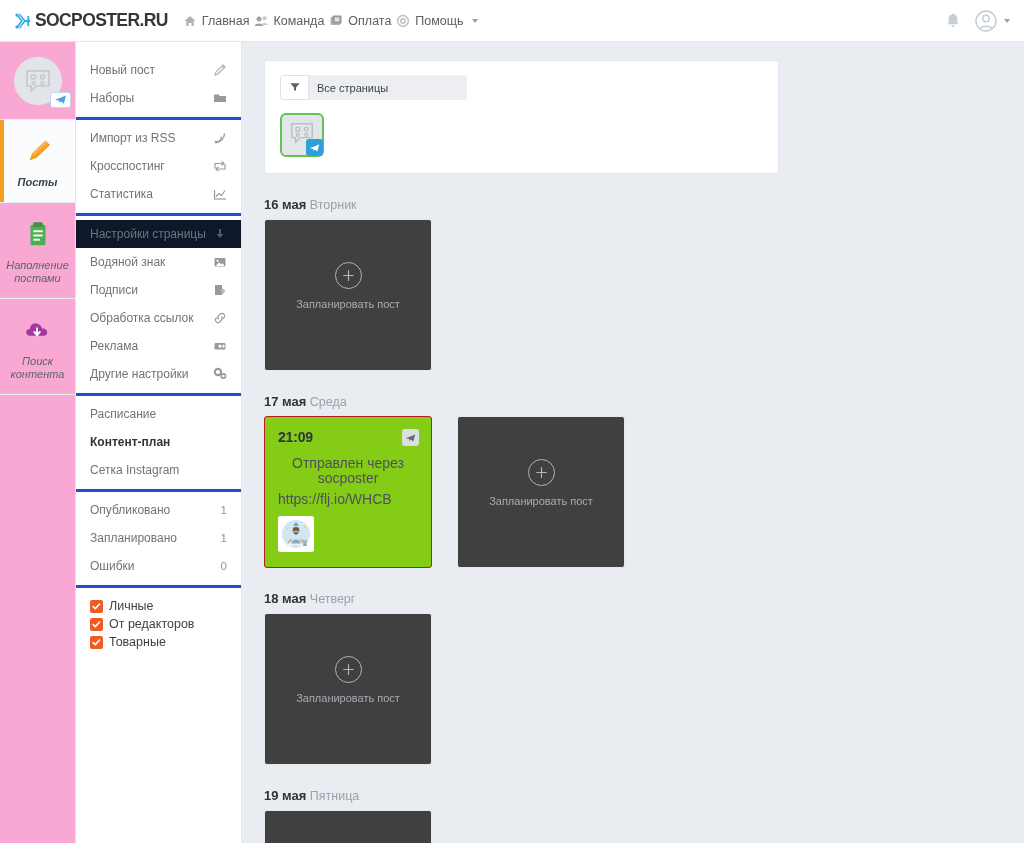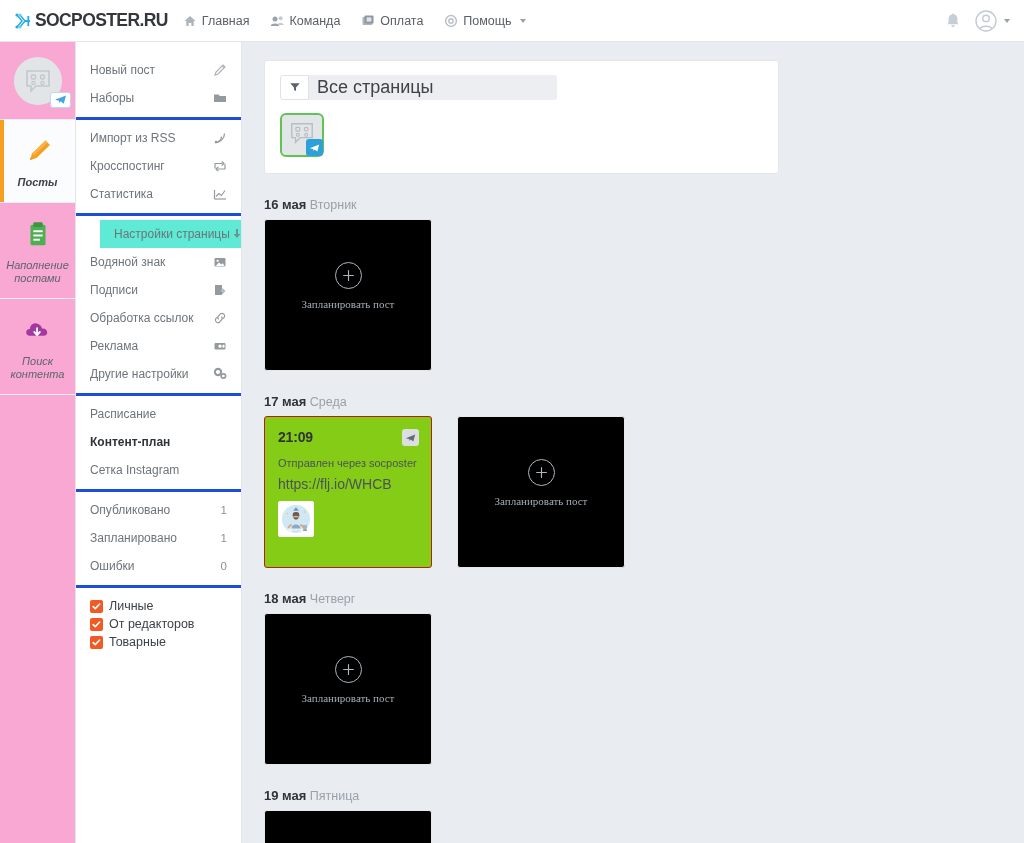--- a/index.html
+++ b/index.html
@@ -25,21 +25,21 @@
     display: flex; align-items: center;
     margin-left: 14px; margin-right: 15px;
     height: 100%;
   }
   .logo-mark { width: 20px; height: 18px; margin-right: 1px; }
   .logo-text {
     font-size: 17.5px; font-weight: bold; color: #33373b;
     letter-spacing: -0.6px;
     font-family: "Liberation Sans", sans-serif;
   }
-  .topnav { display: flex; align-items: flex-end; gap: 21px; }
+  .topnav { display: flex; align-items: flex-end; gap: 5px; }
   .topnav-item {
     display: flex; align-items: center; gap: 5px;
     font-size: 12.5px; color: #5a6066; cursor: pointer;
     white-space: nowrap;
   }
   .topnav-ico { width: 14px; height: 14px; display: inline-block; flex: 0 0 auto; }
   .caret-sm {
     display: inline-block;
     border-left: 3.5px solid transparent;
     border-right: 3.5px solid transparent;
@@ -108,21 +108,21 @@
     z-index: 15;
   }
   .menu-group { padding: 4px 0 5px 0; border-bottom: 3px solid #1d4ed8; }
   .menu-group:last-child { border-bottom: none; }
   .menu-row {
     display: flex; align-items: center;
     height: 28px; padding: 0 14px 0 14px;
     font-size: 12px; color: #6d747b;
     cursor: pointer; white-space: nowrap;
   }
-  .menu-row.sel { background: #5eead4; margin-left: 24px; }
+  .menu-row.sel { background: #0f172a; }
   .menu-row.bold { color: #2f3439; font-weight: bold; }
   .menu-row .mlabel { flex: 1 1 auto; }
   .menu-row .mico { width: 14px; height: 14px; opacity: .72; flex: 0 0 auto; }
   .menu-row .mnum { font-size: 11.5px; color: #8d949b; }
 
   .chk-group { padding: 9px 0 10px 0; }
   .chk-row {
     display: flex; align-items: flex-end; gap: 6px;
     padding: 2px 14px; font-size: 12.5px; color: #3c4248;
     cursor: pointer;
@@ -149,21 +149,21 @@
   }
   .filter-row { display: flex; align-items: stretch; height: 25px; }
   .filter-btn {
     width: 29px; border: 1px solid #dfe3e7; border-radius: 3px 0 0 3px;
     background: #ffffff; display: flex; align-items: center; justify-content: center;
     cursor: pointer;
   }
   .filter-input {
     flex: 0 0 133px; background: #eceef1;
     border: none; border-radius: 0 3px 3px 0;
-    font-size: 18px; color: #3d4349;
+    font-size: 11px; color: #3d4349;
     padding: 0 8px; font-family: inherit;
     outline: none;
   }
   .page-chips { margin-top: 13px; display: flex; gap: 8px; }
   .page-chip {
     width: 44px; height: 44px; border-radius: 6px;
     border: 2px solid #63c254; background: #e3e6e9;
     position: relative; cursor: pointer;
     display: flex; align-items: center; justify-content: center;
     overflow: visible;
@@ -187,36 +187,35 @@
     padding: 12px 13px;
     position: relative;
   }
   .card-time { font-size: 14px; font-weight: bold; color: #2f3439; letter-spacing: -0.2px; }
   .card-net {
     position: absolute; right: 12px; top: 12px;
     width: 17px; height: 17px; border-radius: 3px;
     background: #dcdfe2;
     display: flex; align-items: center; justify-content: center;
   }
-  .card-line { margin-top: 11px; font-size: 11px; color: #4c5259; line-height: 15px; }
+  .card-line { margin-top: 11px; font-size: 14px; color: #4c5259; line-height: 15px; text-align: center; }
   .card-link { margin-top: 5px; font-size: 14px; color: #4c5259; }
   .card-thumb {
     margin-top: 9px; width: 36px; height: 36px; border-radius: 3px;
     overflow: hidden; background: #ffffff;
   }
 
   .placeholder {
     width: 168px; height: 152px;
-    background: #000000; border: 1px solid #e6e9ec;
+    background: #404040; border: 1px solid #e6e9ec;
     border-radius: 3px;
     display: flex; flex-direction: column;
     align-items: center; justify-content: flex-start;
     padding-top: 42px;
     cursor: pointer;
-    font-family: Liberation Serif, serif;
   }
   .plus-circ {
     width: 27px; height: 27px; border-radius: 50%;
     border: 1.5px solid #aeb6bf;
     display: flex; align-items: center; justify-content: center;
   }
   .plus-circ:before { content: ""; position: absolute; }
   .ph-label { margin-top: 9px; font-size: 11px; color: #a5adb6; }
 </style>
 </head>

